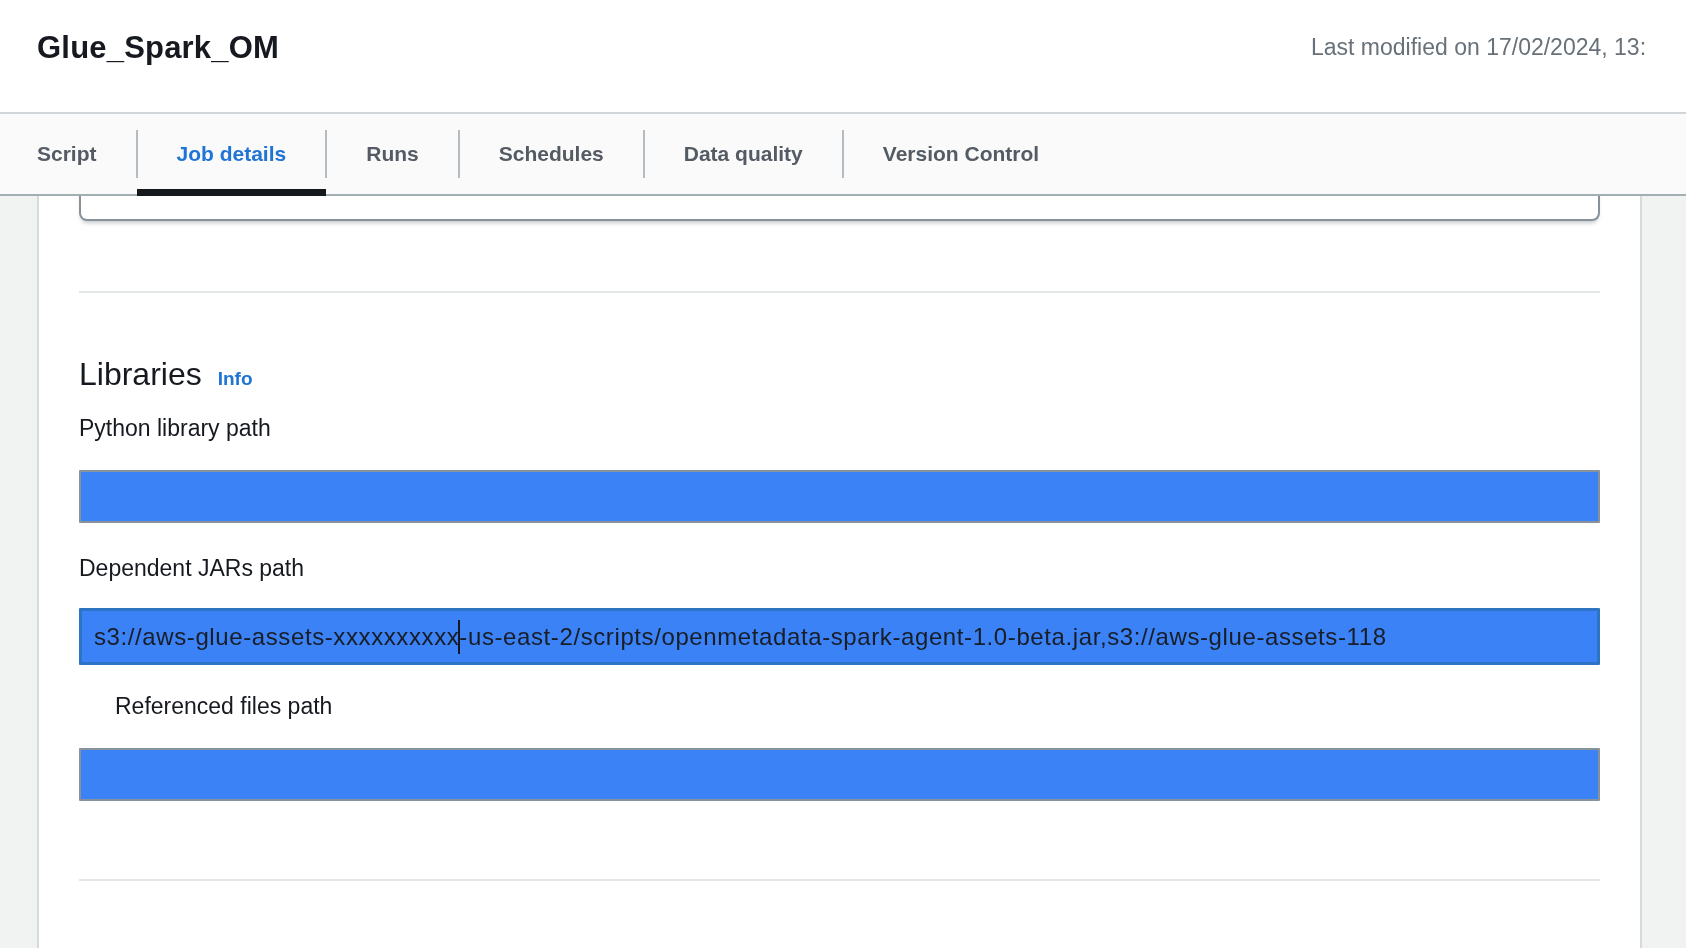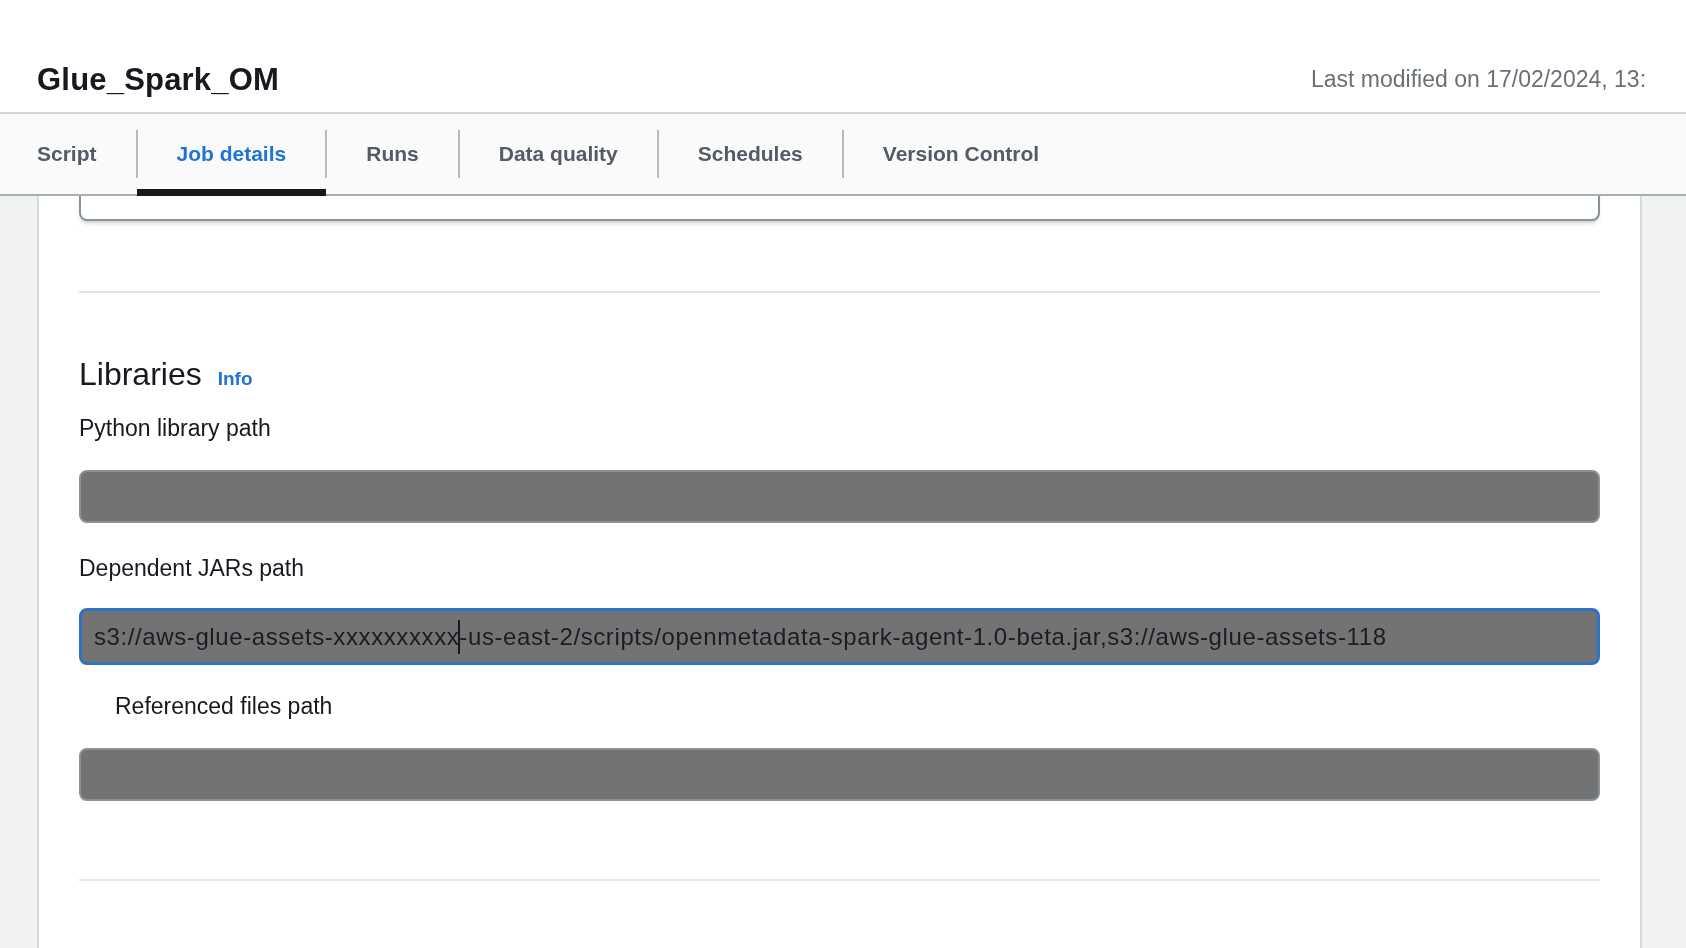--- a/index.html
+++ b/index.html
@@ -8,21 +8,21 @@
     position: relative;
     width: 1686px;
     height: 948px;
     overflow: hidden;
     background: #ffffff;
     font-family: "Liberation Sans", "DejaVu Sans", sans-serif;
     color: #16191f;
   }
 
   
-  .header { position: absolute; top: 0; left: 0; width: 100%; height: 112px; background: #fff; margin-top: 32px; }
+  .header { position: absolute; top: 0; left: 0; width: 100%; height: 112px; background: #fff; }
   .job-title {
     position: absolute; left: 37px; top: 30px;
     font-size: 31px; font-weight: 700; color: #16191f; letter-spacing: .2px;
     white-space: nowrap;
   }
   .last-modified {
     position: absolute; left: 1311px; top: 34px;
     font-size: 23px; color: #687078; white-space: nowrap;
   }
 
@@ -92,21 +92,21 @@
   .field-label {
     position: absolute; left: 79px;
     font-size: 23px; color: #16191f; white-space: nowrap;
   }
   .label-python { top: 219px; }
   .label-jars { top: 359px; }
   .label-refs { top: 497px; margin-left: 36px; }
 
   .text-input {
     position: absolute; left: 79px; width: 1521px; height: 53px;
-    background: #737373; border: 2px solid #87929a; border-radius: 8px;
+    background: #3b82f6; border: 2px solid #87929a; border-radius: 1px;
   }
   .input-python { top: 274px; }
   .input-refs { top: 552px; }
 
   .text-input.focused {
     top: 412px; height: 57px;
     border: 3px solid #2e74c5;
     display: flex; align-items: center;
     padding: 0 12px;
     font-size: 24px; letter-spacing: .6px; color: #181d26;
@@ -132,24 +132,24 @@
     <div class="tab">
       <span>Script</span>
     </div>
     <div class="tab active">
       <span>Job details</span>
     </div>
     <div class="tab">
       <span>Runs</span>
     </div>
     <div class="tab">
-      <span>Data quality</span>
+      <span>Schedules</span>
     </div>
     <div class="tab">
-      <span>Schedules</span>
+      <span>Data quality</span>
     </div>
     <div class="tab">
       <span>Version Control</span>
     </div>
   </nav>
 
   <main class="content">
     <div class="gutter-left"></div>
     <div class="gutter-right"></div>
 

